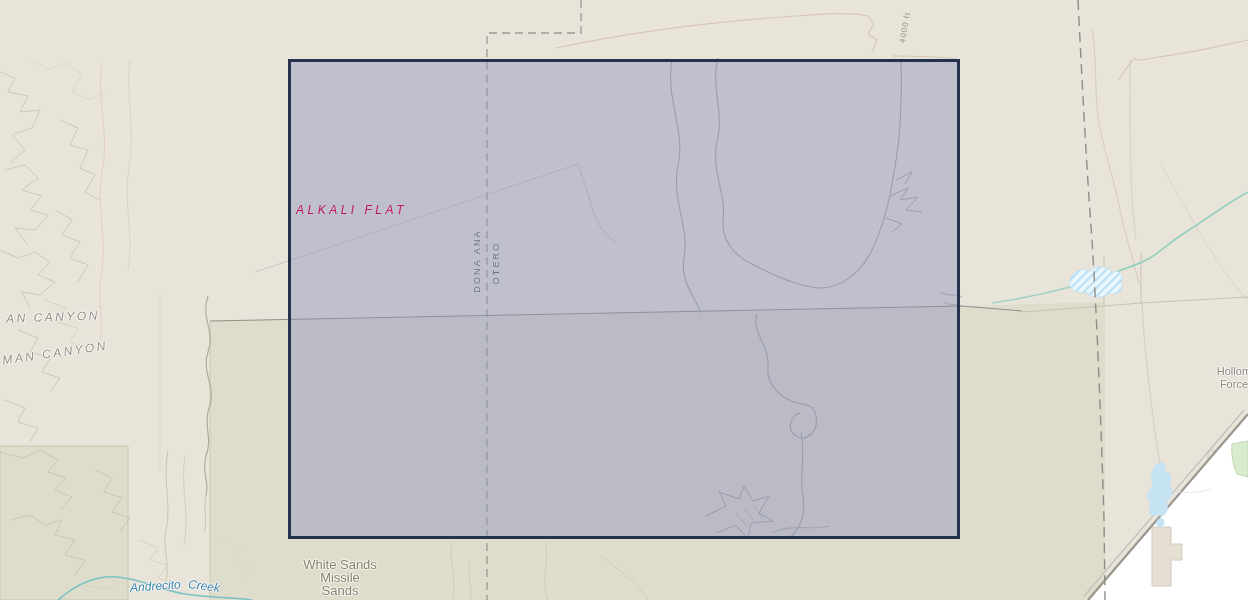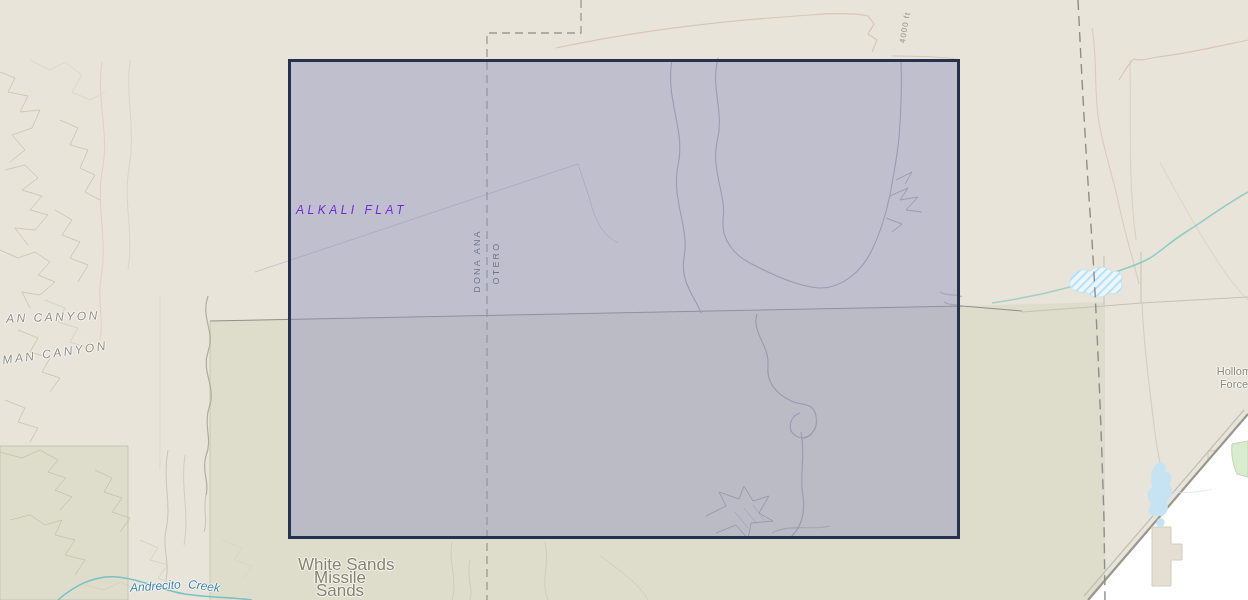--- a/index.html
+++ b/index.html
@@ -11,32 +11,32 @@
   #selection-rect{
     position:absolute;left:288px;top:59px;width:672px;height:480px;
     box-sizing:border-box;border:3px solid #25324e;
     background:rgba(143,146,188,0.45);z-index:2;
   }
   .label{position:absolute;white-space:nowrap;z-index:3;}
   .halo{text-shadow:-1px 0 1px rgba(255,255,255,.75),1px 0 1px rgba(255,255,255,.75),
         0 -1px 1px rgba(255,255,255,.75),0 1px 1px rgba(255,255,255,.75);}
   .lav-halo{text-shadow:0 0 2px rgba(201,201,220,.9);}
   #alkali-flat{left:296px;top:203px;font-size:12px;font-style:italic;
-    letter-spacing:3.5px;color:#6d28d9;}
+    letter-spacing:3.5px;color:#be185d;}
   .vlabel{width:120px;text-align:center;font-size:9px;letter-spacing:2.2px;
     color:#6b7487;transform:rotate(-90deg);}
   #dona-ana{left:417px;top:256px;}
   #otero{left:436px;top:258px;}
   #contour-label{left:875px;top:23px;width:60px;text-align:center;font-size:8px;
     letter-spacing:1px;color:#9b948a;transform:rotate(-80deg);}
   #an-canyon{left:6px;top:310px;font-size:12px;letter-spacing:2.5px;color:#8e8c84;
     font-style:italic;transform:rotate(-2deg);}
   #man-canyon{left:2px;top:346px;font-size:12px;letter-spacing:2.5px;color:#8e8c84;
     font-style:italic;transform:rotate(-8deg);}
-  #wsmr-label{left:298px;top:558px;width:84px;text-align:center;font-size:17px;
+  #wsmr-label{left:298px;top:558px;width:84px;text-align:center;font-size:13px;
     line-height:13px;color:#84826f;}
   #holloman-label{left:1188px;top:365px;width:120px;text-align:center;font-size:11px;
     line-height:13px;color:#8b887e;}
   #creek-label{left:130px;top:579px;font-size:12px;font-style:italic;color:#3d85ad;}
   #creek-label .w1{display:inline-block;transform:rotate(-4deg);}
   #creek-label .w2{display:inline-block;transform:rotate(7deg);margin-left:4px;}
 </style>
 </head>
 <body>
 

